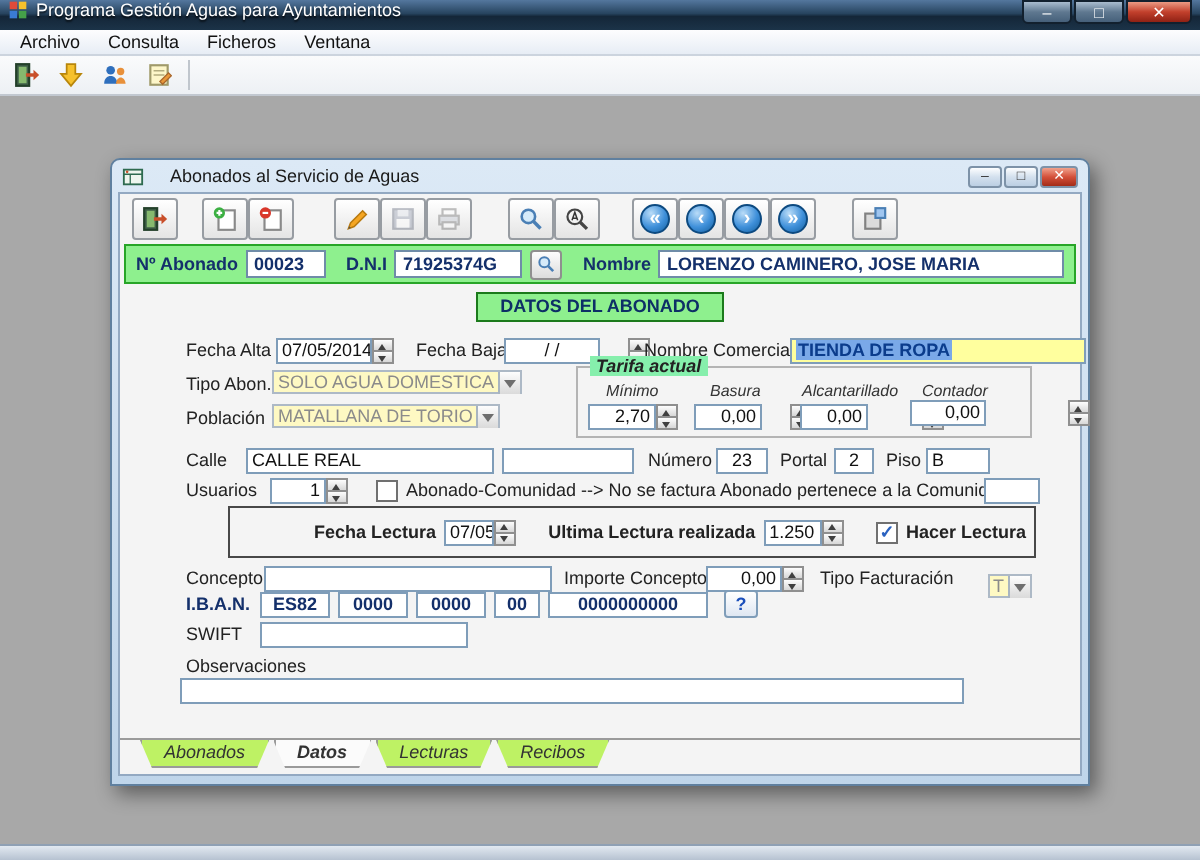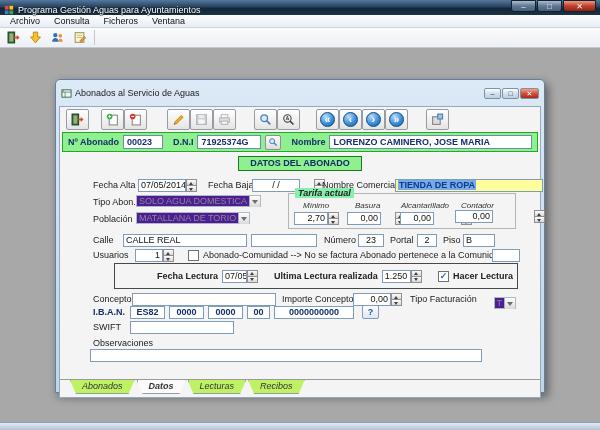--- a/index.html
+++ b/index.html
@@ -1,41 +1,41 @@
 <!DOCTYPE html>
 <html><head>
 <meta charset="utf-8">
 <style>
   * { box-sizing: border-box; margin: 0; padding: 0; }
   html,body { width:600px; height:430px; overflow:hidden; }
   body { font-family:"Liberation Sans", sans-serif; font-size:9px; background:#a8a8a8; color:#222; }
 
   
-  .titlebar{height:15px;display:flex;align-items:flex-end;gap:4px;padding:0 4px;
+  .titlebar{height:15px;display:flex;align-items:flex-start;gap:4px;padding:0 4px;
     background:linear-gradient(#54779e,#27445f 45%,#142638 55%,#1b3348);}
   .titlebar .title{flex:1;color:#fff;font-size:9px;text-shadow:0 1px 1px rgba(0,0,0,.8);white-space:nowrap;}
   .winbtns{display:flex;gap:1px;align-self:flex-start;}
   .winbtn{width:25px;height:12px;border:1px solid #12202e;border-radius:0 0 3px 3px;
     background:linear-gradient(#a9bccf,#5f7890 50%,#46607a);color:#fff;font-size:8px;line-height:11px;text-align:center;}
   .winbtn.close{width:33px;background:linear-gradient(#eb9a83,#c2402c 50%,#8f2114);}
   .menubar{height:13px;display:flex;align-items:center;padding-left:3px;
     background:linear-gradient(#fdfdfe,#e7edf5);border-bottom:1px solid #ccd4de;}
   .menuitem{padding:0 7px;color:#111;}
   .toolbar{height:20px;display:flex;align-items:center;gap:2px;padding-left:3px;
     background:linear-gradient(#fafbfc,#edf0f4);border-bottom:1px solid #c2c8d0;}
   .tbtn{width:20px;height:17px;display:flex;align-items:center;justify-content:center;border:1px solid transparent;border-radius:2px;}
   .tbsep{width:1px;height:15px;background:#c0c6cd;margin:0 3px;}
   .workspace{position:relative;height:374px;background:#a8a8a8;}
   .statusbar{height:8px;background:linear-gradient(#e2e9f1,#b6c2d1);border-top:1px solid #8fa0b4;}
 
   
   .child{position:absolute;left:55px;top:31px;width:490px;height:314px;
     background:linear-gradient(#dcE9f6,#bfd5ea);border:1px solid #60809f;border-radius:5px 5px 0 0;
     box-shadow:3px 4px 10px rgba(0,0,0,.45);padding:0 3px 3px;}
-  .ctitlebar{height:26px;display:flex;align-items:center;gap:3px;padding:0 2px;}
+  .ctitlebar{height:16px;display:flex;align-items:center;gap:13px;padding:0 2px;}
   .ctitle{flex:1;color:#1a1a1a;white-space:nowrap;}
   .cwinbtns{display:flex;gap:1px;}
   .cwinbtn{width:17px;height:11px;border:1px solid #7d92a8;border-radius:2px;
     background:linear-gradient(#fdfeff,#d3e0ee 50%,#bccfe3);color:#333;font-size:7px;line-height:9px;text-align:center;}
   .cwinbtn.close{width:19px;background:linear-gradient(#f0a18c,#d4503a 50%,#a32c18);color:#fff;}
   .ccontent{position:relative;background:#f4f4f4;border:1px solid #93a9c2;height:292px;}
 
   
   .ctoolbar{height:25px;display:flex;align-items:center;padding-left:4px;}
   .cbtn{width:23px;height:21px;display:flex;align-items:center;justify-content:center;
@@ -53,21 +53,21 @@
   .minibtn{width:16px;height:15px;display:flex;align-items:center;justify-content:center;
     background:linear-gradient(#fdfdfd,#dcdcdc);border:1px solid #8f8f8f;border-radius:2px;flex:none;}
 
   
   .form{position:relative;height:227px;}
   .row{position:absolute;left:0;right:0;height:14px;}
   .lbl{position:absolute;height:13px;line-height:13px;white-space:nowrap;color:#222;}
   .fld{background:#fff;border:1px solid #7f9db9;height:13px;line-height:11px;padding:0 2px;font-size:9px;color:#111;white-space:nowrap;overflow:hidden;}
   .abs{position:absolute;}
   .ctr{text-align:center;} .rgt{text-align:right;}
-  .dis{background:#4c1d95;color:#8b8b8b;border-color:#adb9c6;}
+  .dis{background:#fef9c3;color:#8b8b8b;border-color:#adb9c6;}
   .spin{width:11px;height:13px;position:relative;display:inline-block;flex:none;}
   .spin b{position:absolute;left:0;width:11px;height:7px;background:linear-gradient(#fdfdfd,#d7d7d7);border:1px solid #8f8f8f;}
   .spin b.up{top:0;} .spin b.dn{bottom:0;}
   .spin b::after{content:"";position:absolute;left:2px;border-left:2.5px solid transparent;border-right:2.5px solid transparent;}
   .spin b.up::after{top:1.5px;border-bottom:3px solid #404040;}
   .spin b.dn::after{top:1.5px;border-top:3px solid #404040;}
   .dd{position:relative;padding-right:13px;}
   .ddbtn{position:absolute;right:0;top:0;width:11px;height:11px;background:linear-gradient(#fdfdfd,#dadada);border-left:1px solid #a8b4c0;}
   .ddbtn::after{content:"";position:absolute;left:2px;top:4px;border-left:3px solid transparent;border-right:3px solid transparent;border-top:4px solid #6e6e6e;}
   .cb{width:11px;height:11px;background:#fff;border:1px solid #707070;text-align:center;line-height:9px;font-size:9px;color:#2a62c0;font-weight:bold;flex:none;}

